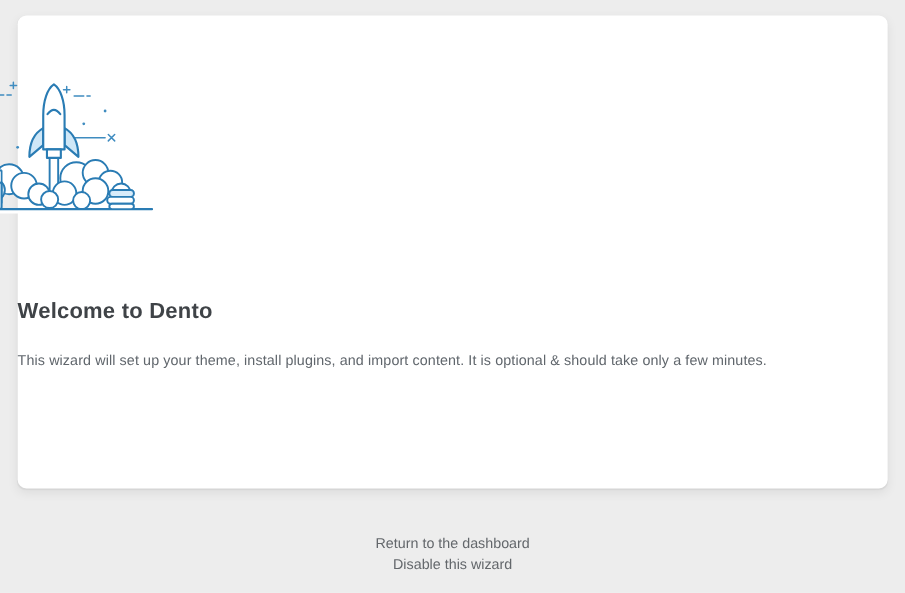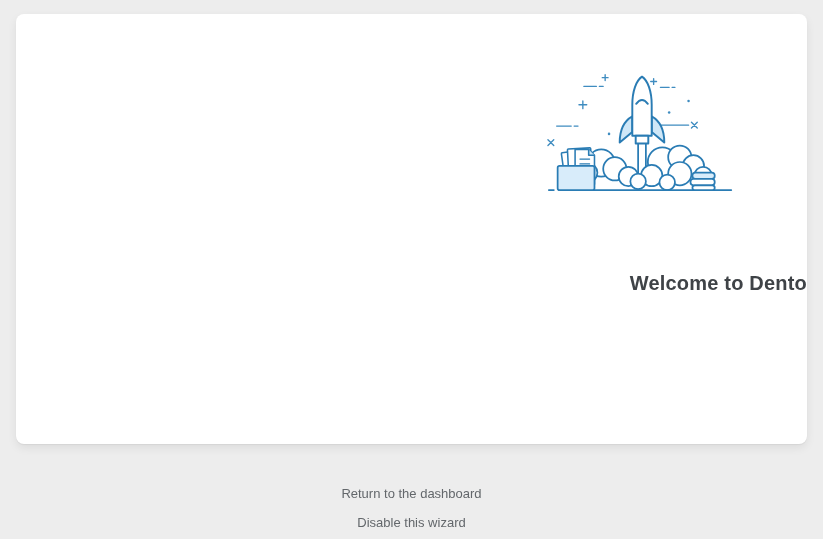--- a/index.html
+++ b/index.html
@@ -12,22 +12,21 @@
   }
   .card {
     position:absolute;
     left:16px; top:14px;
     width:791px; height:430px;
     background:#ffffff;
     border-radius:8px;
     box-shadow:0 1px 1px rgba(0,0,0,.05), 0 4px 10px rgba(0,0,0,.07);
     display:flex;
     flex-direction:column;
-    align-items:flex-end;
-    padding-left:32px;
+    align-items:flex-start;
   }
   .illustration-wrap {
     margin-top:52px;
     height:128px;
     transform:translateX(-66px);
   }
   .welcome-title {
     margin-top:78px;
     font-size:20px;
     font-weight:600;
@@ -80,21 +79,21 @@
     text-align:center;
   }
   .below-link {
     display:block;
     font-size:13px;
     line-height:14px;
     color:#63676b;
     cursor:pointer;
     text-decoration:none;
   }
-  .below-link + .below-link { margin-top:15px; }
+  .below-link + .below-link { margin-top:5px; }
 </style>
 </head>
 <body>
 
 <div class="card">
 
   <div class="illustration-wrap">
     <svg width="198" height="128" viewBox="0 0 200 132">
 
       <g stroke="#3f8cc0" fill="none" stroke-width="1.4" stroke-linecap="round">
@@ -152,20 +151,21 @@
 
       <g stroke="#2a7cb4" stroke-width="1.8" stroke-linejoin="round">
         <rect x="152" y="110" width="23" height="6.5" rx="3" fill="#d8ecfa"></rect>
         <rect x="150" y="116.5" width="25" height="6.5" rx="3" fill="#ffffff"></rect>
         <rect x="152" y="123" width="23" height="5" rx="2.5" fill="#ffffff"></rect>
       </g>
     </svg>
   </div>
 
   <div class="welcome-title">Welcome to Dento</div>
+  <div class="welcome-desc">This wizard will set up your theme, install plugins, and import content. It is optional &amp; should take only a few minutes.</div>
 
   <div class="spacer"></div>
 
 
 </div>
 
 <div class="below-links">
   <a class="below-link">Return to the dashboard</a>
   <a class="below-link">Disable this wizard</a>
 </div>

